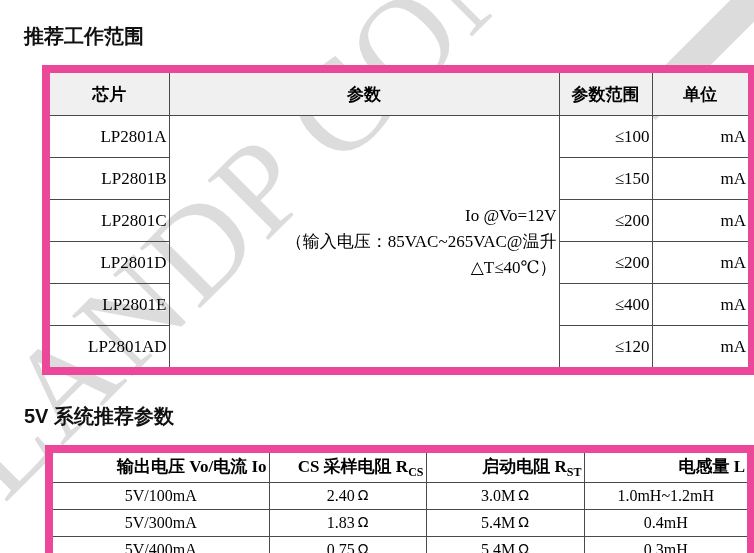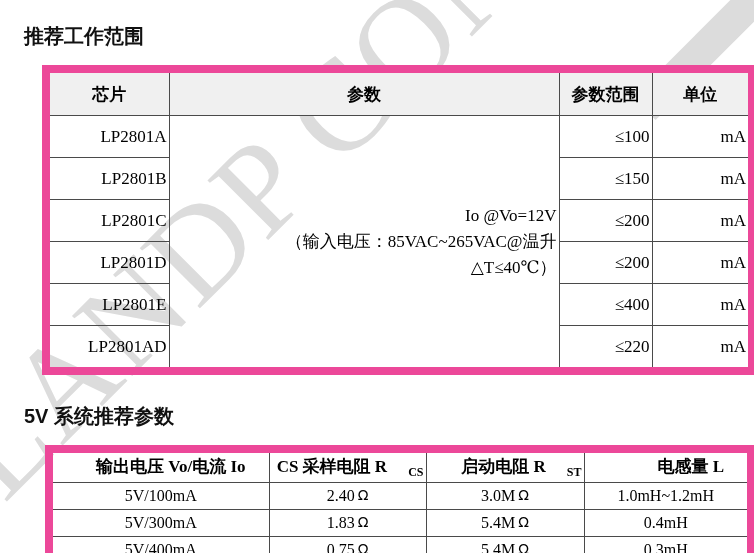--- a/index.html
+++ b/index.html
@@ -71,21 +71,21 @@
   .t1 .note-line { line-height: 26px; font-size: 17px; }
   
   .t2 { margin: 11px 0 0 45px; width: 702px; }
   .t2 th {
     background: transparent;
     font-weight: 700;
     font-size: 17px;
     height: 29px;
     text-align: right;
   }
-  .t2 th sub { font-size: 12px; margin-left: 21px; }
+  .t2 th sub { font-size: 12px; }
   .t2 td { font-size: 16px; height: 26px; }
   .ohm {
     font-size: 14px;
     margin-left: 3px;
     position: relative;
     top: -1px;
     font-family: "DejaVu Sans", sans-serif;
   }
 </style>
 </head>
@@ -136,21 +136,21 @@
       <td>≤200</td>
       <td>mA</td>
     </tr>
     <tr>
       <td>LP2801E</td>
       <td>≤400</td>
       <td>mA</td>
     </tr>
     <tr>
       <td>LP2801AD</td>
-      <td>≤220</td>
+      <td>≤120</td>
       <td>mA</td>
     </tr>
   </tbody>
     </table>
 
   <div class="sec-title second">5V 系统推荐参数</div>
 
   <table class="t2">
     <colgroup>
       <col style="width:220px">

